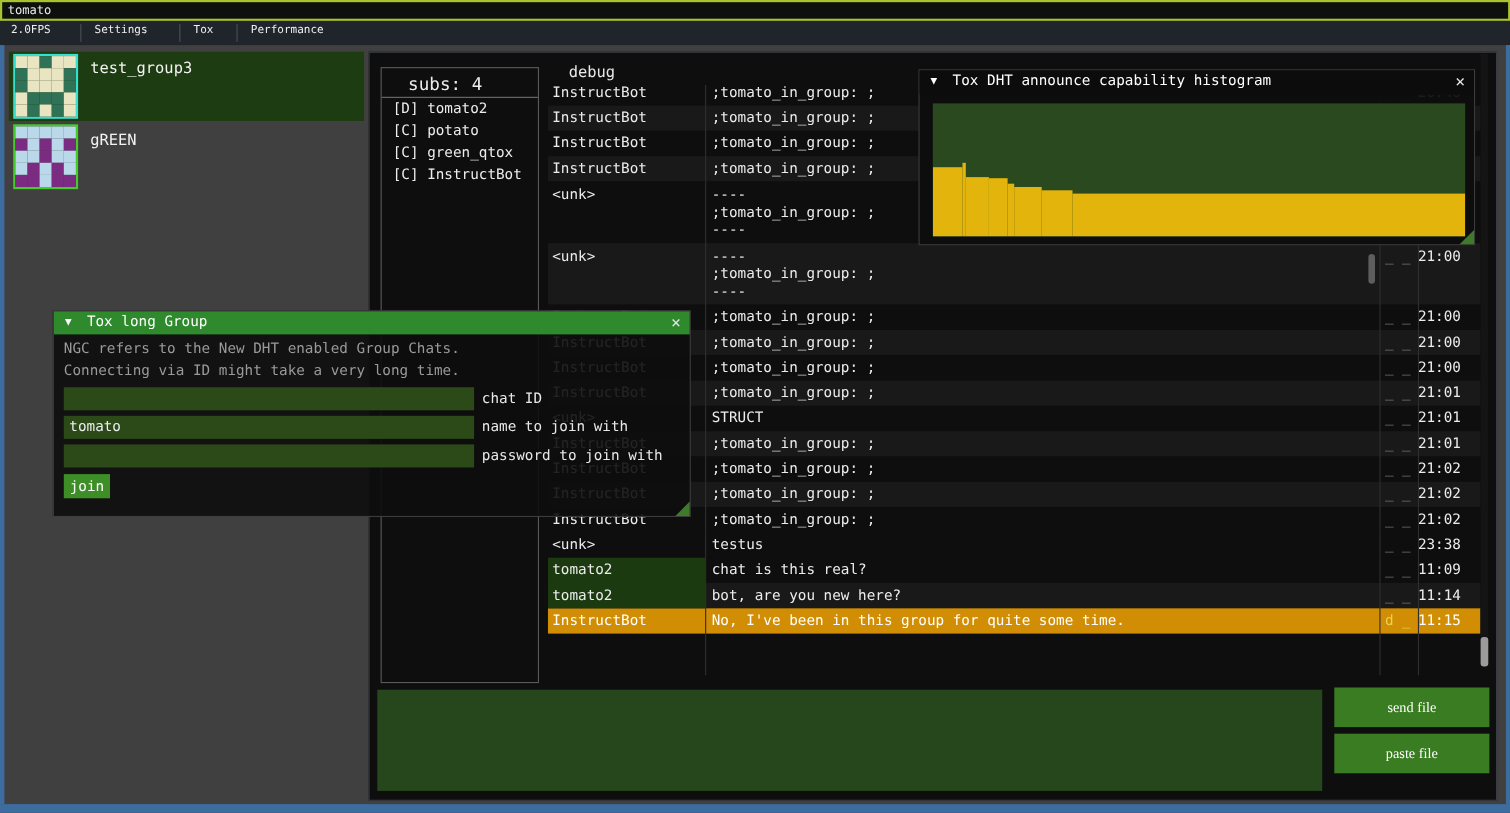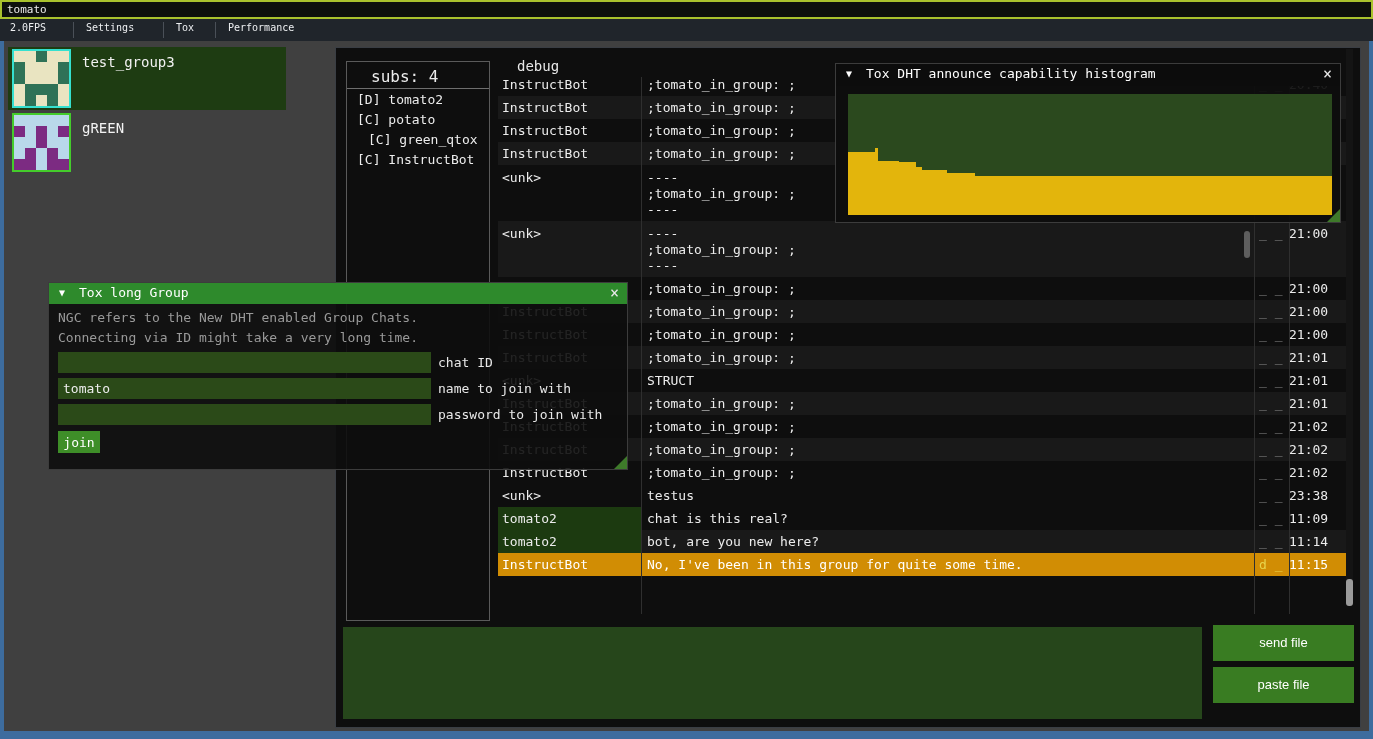--- a/index.html
+++ b/index.html
@@ -12,21 +12,21 @@
   .titlebar { position:absolute; left:0; top:0; width:1373px; height:19px;
     background:#0d100d; border:2px solid #a9c22d; }
   .titlebar span { position:absolute; left:5px; top:1px; font-size:11px; color:#ececec; }
   .menubar { position:absolute; left:0; top:19px; width:1373px; height:22px; background:#20252b; }
   .menu-item { position:absolute; top:3px; font-size:10px; color:#eef0f2; cursor:default; }
   .menu-sep { position:absolute; top:3px; width:1px; height:16px; background:#4a5058; }
   .edge-l { position:absolute; left:0; top:41px; width:4px; height:690px; background:#3d6c9e; }
   .edge-r { position:absolute; left:1369px; top:41px; width:4px; height:690px; background:#3d6c9e; }
   .edge-b { position:absolute; left:0; top:731px; width:1373px; height:8px; background:#3d6c9e; }
   
-  .group-item { position:absolute; left:8px; width:278px; }
+  .group-item { position:absolute; left:8px; width:323px; }
   .group-item.selected { background:#1e3c12; }
   .avatar { position:absolute; display:grid; width:59px; height:59px;
     grid-template-columns:repeat(5,1fr); grid-template-rows:repeat(5,1fr); }
   .group-name { position:absolute; left:74px; top:7px; font-size:14px; color:#f2f2f2; }
   
   .main-window { position:absolute; left:335px; top:47px; width:1026px; height:681px;
     background:#0e0e0e; border:1px solid #3a3e44; }
   .subs-panel { position:absolute; left:10px; top:13px; width:144px; height:560px;
     border:1px solid #5a5a5a; }
   .subs-header { position:absolute; left:24px; top:5px; font-size:16px; color:#ececec; }
@@ -57,21 +57,21 @@
   .scroll-track { position:absolute; left:1010px; top:1px; width:7px; height:536px; background:#141414; }
   .scroll-thumb-outer { position:absolute; left:1010px; top:531px; width:7px; height:27px;
     background:#9b9b9b; border-radius:3px; }
   .scroll-thumb-inner { position:absolute; left:908px; top:183px; width:6px; height:27px;
     background:#5e5e5e; border-radius:3px; }
   
   .composer-input { position:absolute; left:7px; top:579px; width:859px; height:92px;
     background:#26461b; border:none; outline:none; resize:none; color:#ececec;
     font-family:"DejaVu Sans Mono", monospace; font-size:13px; padding:4px; }
   .file-btn { position:absolute; left:877px; width:141px; height:36px; background:#397c22;
-    border:none; color:#fff; font-family:Liberation Sans, sans-serif; font-size:13px;
+    border:none; color:#fff; font-family:Liberation Serif, serif; font-size:13px;
     line-height:16px; text-align:center; cursor:pointer; padding:2px 38px; }
   
   .fwin { position:absolute; z-index:30; border:1px solid #3c3c3c; }
   .fwin .wtitle { position:absolute; left:0; top:0; width:100%; font-size:13px; color:#fff; }
   .fwin .arrow { position:absolute; left:10px; font-size:10px; top:4px; color:#fff; }
   .fwin .ttext { position:absolute; left:30px; top:2px; }
   .fwin .wclose { position:absolute; right:8px; top:1px; font-size:15px; color:#e8e8e8; cursor:pointer; }
   .grip { position:absolute; right:0; bottom:0; width:0; height:0;
     border-left:13px solid transparent; border-bottom:13px solid #3e7a2a; }
   
@@ -178,21 +178,21 @@
     </div>
 
   <div class="main-window">
 
     <div class="subs-panel">
       <div class="subs-header">subs: 4</div>
       <div class="subs-sep"></div>
       <div id="members">
           <div class="member" style="top: 30px;">[D] tomato2</div>
           <div class="member" style="top: 50px;">[C] potato</div>
-          <div class="member" style="top: 70px; margin-left: 11px;">[C] green_qtox</div>
+          <div class="member" style="top: 70px;">[C] green_qtox</div>
           <div class="member" style="top: 90px;">[C] InstructBot</div>
         </div>
     </div>
 
     <div class="debug-header">debug</div>
 
     <div class="chat-table">
       <div class="chat-rows" id="chat-rows">
           <div class="crow dark">
             <div class="c-name">InstructBot</div>

